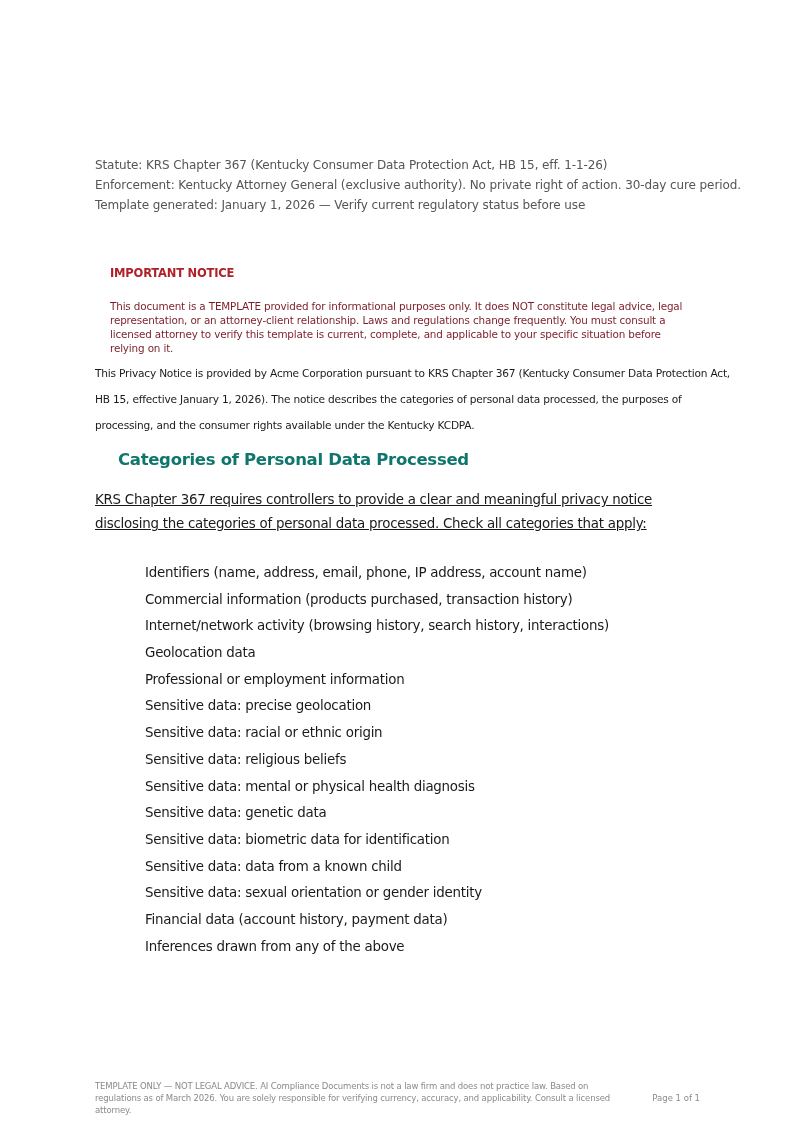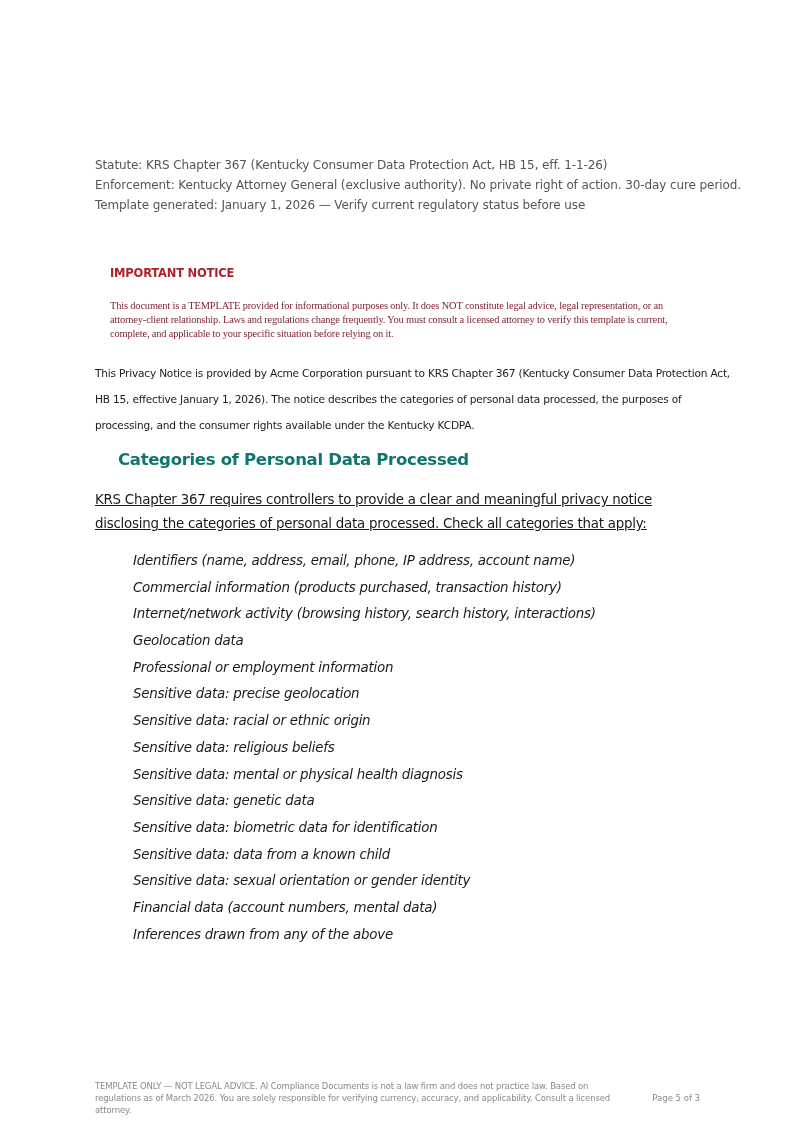--- a/index.html
+++ b/index.html
@@ -2,25 +2,25 @@
 <html><head>
 <meta charset="utf-8">
 <style>
   html, body { margin: 0; padding: 0; background: #ffffff; }
   body { width: 800px; height: 1131px; position: relative; overflow: hidden;
          font-family: "DejaVu Sans", "Liberation Sans", sans-serif; color: #1a1a1a; }
   .meta { position: absolute; left: 95px; top: 155px; font-size: 12px; color: #555555; }
   .meta div { line-height: 20px; height: 20px; white-space: nowrap; letter-spacing: -0.1px; }
   .notice { position: absolute; left: 110px; top: 265px; width: 580px; }
   .notice-title { font-size: 11.5px; font-weight: bold; color: #b02029; line-height: 16px; margin-bottom: 18px; letter-spacing: -0.2px; }
-  .notice-body { font-size: 10.4px; color: #7a1e2a; line-height: 14px; letter-spacing: -0.15px; font-family: Liberation Serif, serif; }
+  .notice-body { font-size: 10.4px; color: #7a1e2a; line-height: 14px; letter-spacing: -0.15px; }
   .intro { position: absolute; left: 95px; top: 360px; width: 640px; font-size: 10.6px; line-height: 26px; color: #1a1a1a; letter-spacing: -0.2px; }
   .heading { position: absolute; left: 118px; top: 450px; font-size: 16.5px; font-weight: bold; color: #0f766e; letter-spacing: -0.3px; }
   .lead { position: absolute; left: 95px; top: 488px; width: 620px; font-size: 13.4px; line-height: 24px; color: #1a1a1a; letter-spacing: -0.25px; text-decoration: underline; }
-  .cat-list { position: absolute; left: 133px; top: 548px; margin: 0; padding: 0; list-style: none; font-style: italic; }
+  .cat-list { position: absolute; left: 133px; top: 548px; margin: 12px; padding: 0; list-style: none; }
   .cat-list li { font-size: 13.4px; line-height: 26.7px; height: 26.7px; white-space: nowrap; color: #1a1a1a; letter-spacing: -0.25px; }
   .footer { position: absolute; left: 95px; top: 1080px; width: 605px; font-size: 8.5px; color: #8a8a8a; line-height: 12px; }
   .footer-text { width: 540px; letter-spacing: -0.15px; }
   .page-num { position: absolute; right: 0; top: 12px; font-size: 8.5px; color: #8a8a8a; }
 </style>
 </head>
 <body>
 
 <div>
 
@@ -48,22 +48,22 @@
     <li>Geolocation data</li>
     <li>Professional or employment information</li>
     <li>Sensitive data: precise geolocation</li>
     <li>Sensitive data: racial or ethnic origin</li>
     <li>Sensitive data: religious beliefs</li>
     <li>Sensitive data: mental or physical health diagnosis</li>
     <li>Sensitive data: genetic data</li>
     <li>Sensitive data: biometric data for identification</li>
     <li>Sensitive data: data from a known child</li>
     <li>Sensitive data: sexual orientation or gender identity</li>
-    <li>Financial data (account numbers, mental data)</li>
+    <li>Financial data (account history, payment data)</li>
     <li>Inferences drawn from any of the above</li>
   </ul>
 
   <div class="footer">
     <div class="footer-text">TEMPLATE ONLY — NOT LEGAL ADVICE. AI Compliance Documents is not a law firm and does not practice law. Based on regulations as of March 2026. You are solely responsible for verifying currency, accuracy, and applicability. Consult a licensed attorney.</div>
-    <div class="page-num">Page 5 of 3</div>
+    <div class="page-num">Page 1 of 1</div>
   </div>
 
 </div>
 
 </body></html>

